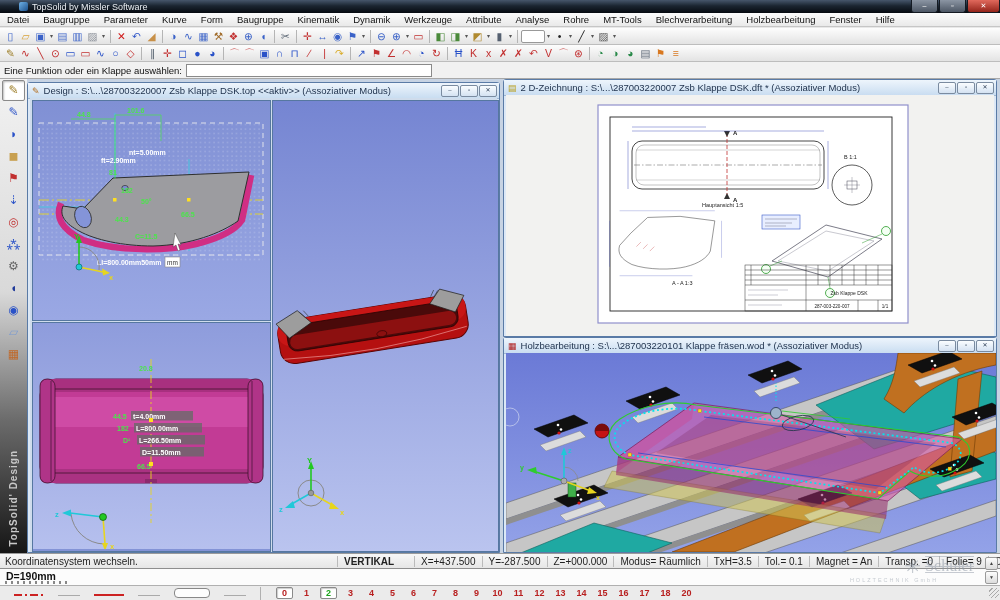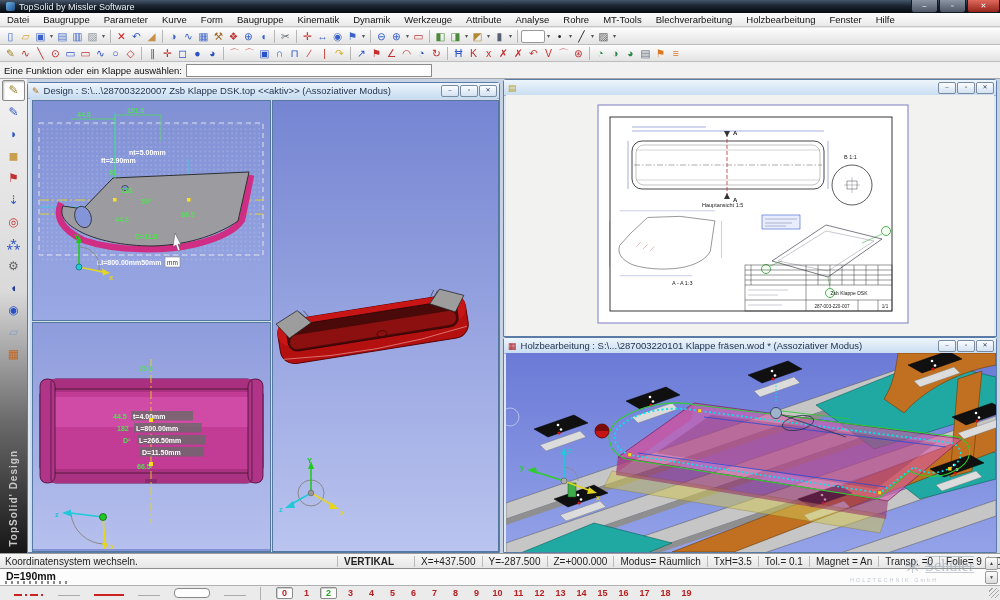--- a/index.html
+++ b/index.html
@@ -1,21 +1,21 @@
 <!DOCTYPE html>
 <html><head>
 <meta charset="utf-8">
 <style>
   html,body{margin:0;padding:0;background:#555;}
   .screen{position:relative;width:1000px;height:600px;overflow:hidden;
     font-family:"Liberation Sans",sans-serif;background:#e8e8e8;user-select:none;}
   
   .titlebar{position:absolute;left:0;top:0;width:1000px;height:13px;
     background:linear-gradient(#46566b,#1b2531 45%,#060a10);color:#e9edf2;
-    font-size:9px;display:flex;align-items:center;padding-left:6px;box-sizing:border-box;}
+    font-size:9px;display:flex;align-items:center;padding-left:19px;box-sizing:border-box;}
   .titlebar .appico{width:9px;height:9px;margin-right:4px;background:linear-gradient(135deg,#6fb2e8,#1c4f8a);border-radius:2px;}
   .wbtns{position:absolute;right:0;top:0;display:flex;}
   .wbtn{width:25px;height:12px;font-size:7px;line-height:11px;text-align:center;color:#fff;
     background:linear-gradient(#8b95a3,#4d5765);border:1px solid #141a22;border-top:0;border-radius:0 0 3px 3px;margin-left:1px;}
   .wbtn.close{background:linear-gradient(#e0695c,#94241a);width:31px;}
   
   .menubar{position:absolute;left:0;top:13px;width:1000px;height:14px;
     background:linear-gradient(#fcfcfc,#e9e9e9);border-bottom:1px solid #c6c6c6;
     display:flex;align-items:center;font-size:9.5px;color:#111;box-sizing:border-box;}
   .menubar span{padding:0 7px;}
@@ -424,20 +424,21 @@
             <text x="67" y="414" font-size="7.5" font-weight="bold" fill="#e6d51f">x</text>
           </g>
         </svg>
         </div>
       </div>
     </div>
 
     <div class="child" style="left:503px;top:0px;width:494px;height:258px;">
       <div class="ctitle">
         <span class="cico" style="color:#b8a020;">▤</span>
+        <span>2 D-Zeichnung : S:\...\287003220007 Zsb Klappe DSK.dft  * (Assoziativer Modus)</span>
         <div class="cbtns">
           <span class="cbtn">–</span>
           <span class="cbtn">▫</span>
           <span class="cbtn">✕</span>
         </div>
       </div>
       <div class="cbody" style="background:#f2f2f0;">
         <svg width="488" height="241" viewBox="0 0 488 237">
           <rect width="488" height="237" fill="#f2f2f0"></rect>
           <rect x="92" y="8" width="310" height="218" fill="#ffffff" stroke="#9090cc" stroke-width="1.2"></rect>
@@ -690,21 +691,21 @@
         <span class="layer">9</span>
         <span class="layer">10</span>
         <span class="layer">11</span>
         <span class="layer">12</span>
         <span class="layer">13</span>
         <span class="layer">14</span>
         <span class="layer">15</span>
         <span class="layer">16</span>
         <span class="layer">17</span>
         <span class="layer">18</span>
-        <span class="layer">19</span>
+        <span class="layer">20</span>
       </span>
   </div>
 
   <div class="watermark">
     <div class="wm-row">
       <span class="wm-fan">✳</span>
       <span class="wm-name">Schüler</span>
     </div>
     <div class="wm-sub">HOLZTECHNIK  GmbH</div>
   </div>

